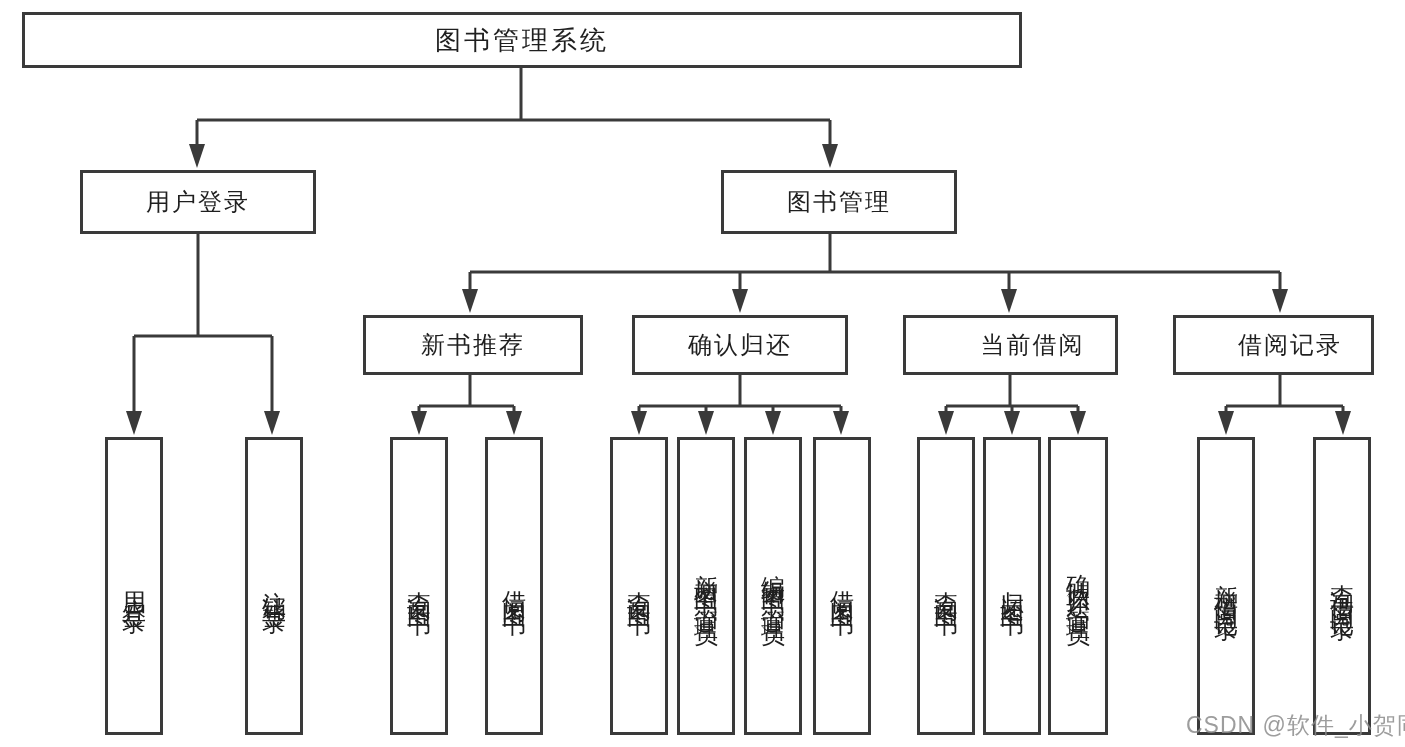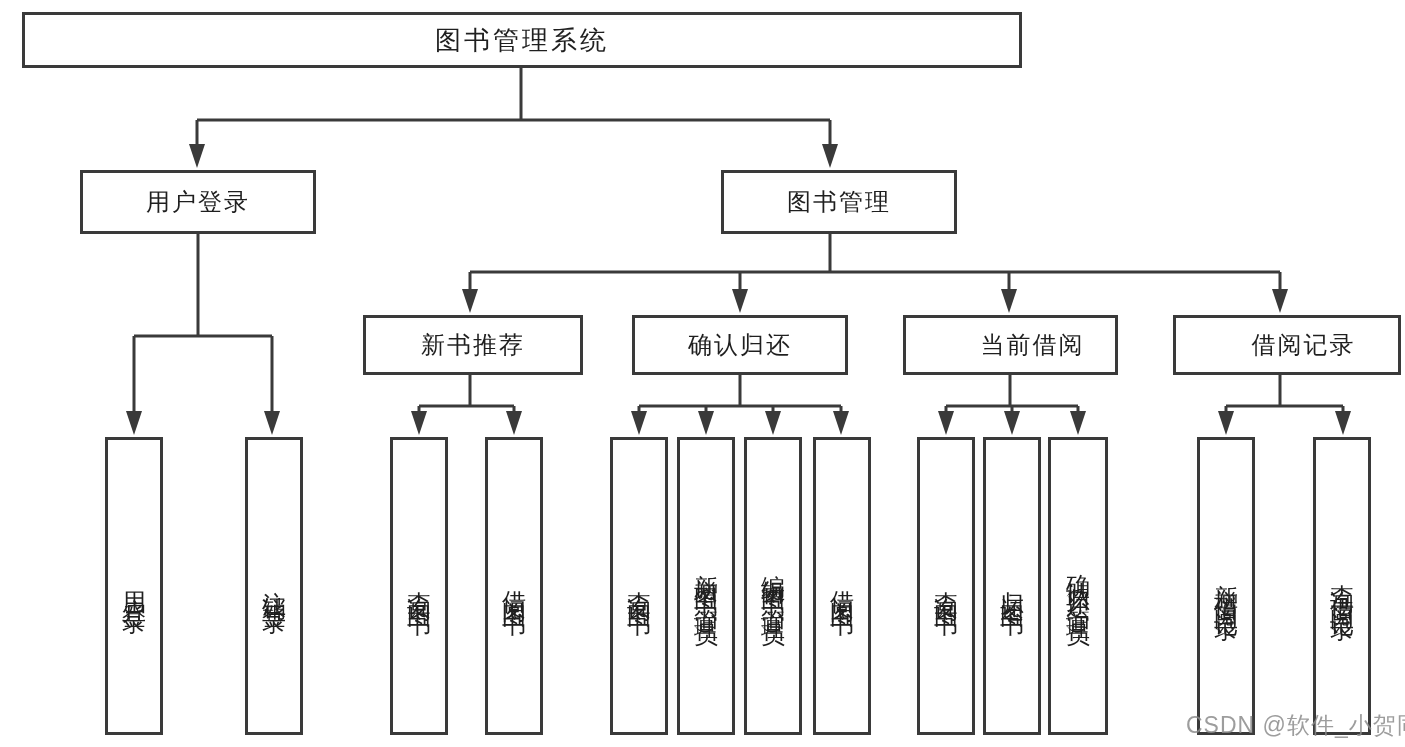--- a/index.html
+++ b/index.html
@@ -102,21 +102,21 @@
   </svg>
 
   <div class="box h-box root-box" style="left:22px; top:12px; width:1000px; height:56px;">图书管理系统</div>
 
   <div class="box h-box" style="left:80px; top:170px; width:236px; height:64px;">用户登录</div>
   <div class="box h-box" style="left:711px; top:170px; width:236px; height:64px;margin-left:10px;">图书管理</div>
 
   <div class="box h-box" style="left:363px; top:315px; width:220px; height:60px;">新书推荐</div>
   <div class="box h-box" style="left:632px; top:315px; width:216px; height:60px;">确认归还</div>
   <div class="box h-box" style="left:903px; top:315px; width:215px; height:60px;padding-left:44px;">当前借阅</div>
-  <div class="box h-box" style="left:1173px; top:315px; width:228px; height:60px;padding-left:33px;">借阅记录</div>
+  <div class="box h-box" style="left:1173px; top:315px; width:201px; height:60px;padding-left:33px;">借阅记录</div>
 
   <div class="box v-box leaf" style="left:105px;">用户登录</div>
   <div class="box v-box leaf" style="left:245px;">注销登录</div>
 
   <div class="box v-box leaf" style="left:390px;">查询图书</div>
   <div class="box v-box leaf" style="left:485px;">借阅图书</div>
 
   <div class="box v-box leaf" style="left:610px;">查询图书</div>
   <div class="box v-box leaf" style="left:677px;">新增图书（管理员）</div>
   <div class="box v-box leaf" style="left:744px;">编辑图书（管理员）</div>

